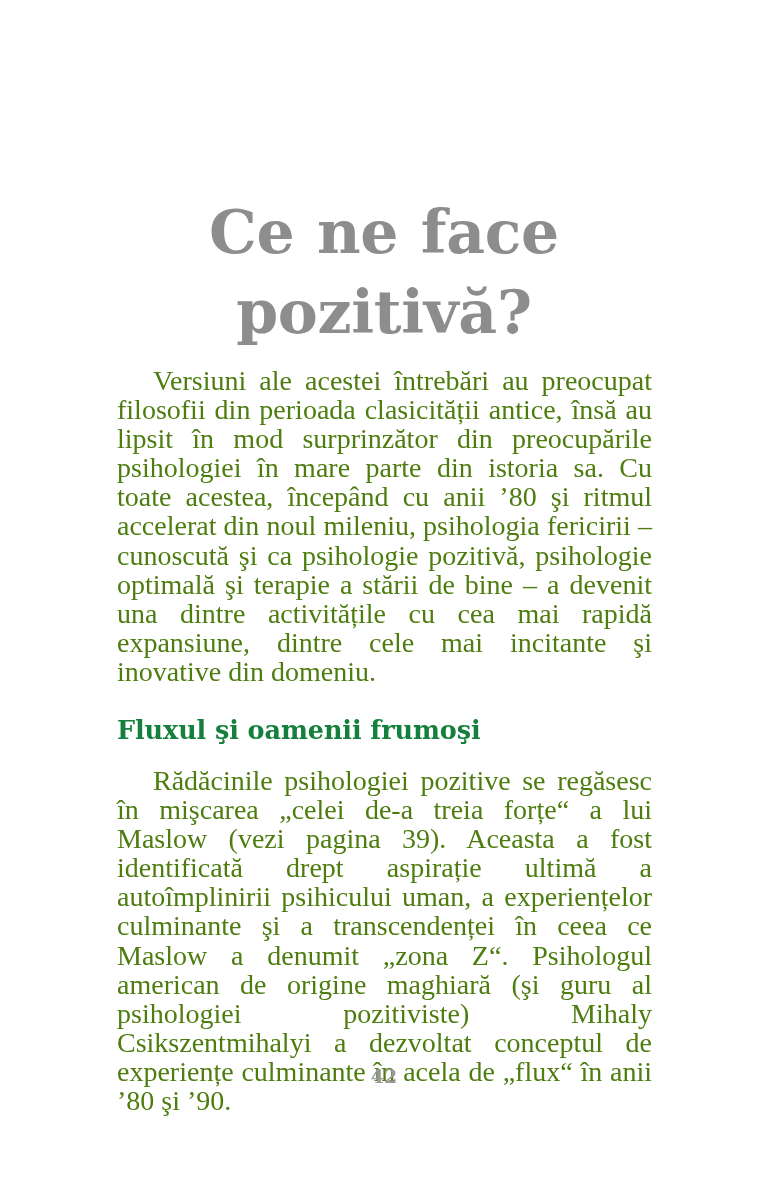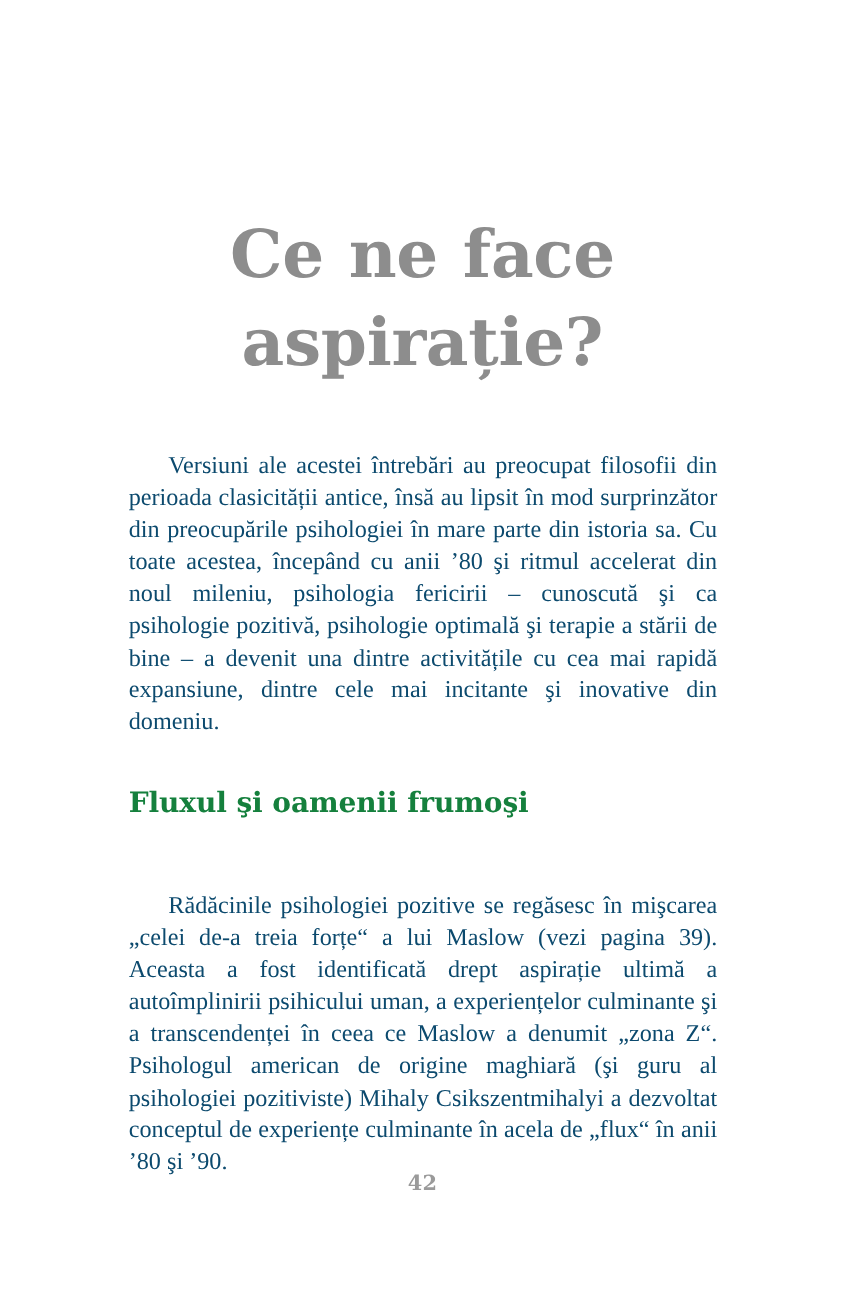--- a/index.html
+++ b/index.html
@@ -53,27 +53,26 @@
   .chapter-title .tline {
     display: block;
     white-space: nowrap;
   }
 
   
   .body-text {
     position: absolute;
     left: 0;
     width: 535px;
-    color: #0c4a6e;
-    font-size: 22px;
+    color: #4d7c0f;
+    font-size: 28px;
     line-height: 29.1px;
     text-align: justify;
     text-justify: inter-word;
     hyphens: none;
-    margin-top: 42px;
     -webkit-hyphens: none;
   }
   .body-text.p1 { top: 366px; }
   .body-text.p2 { top: 766px; }
 
   .body-text p {
     margin: 0;
     text-indent: 36px;
   }
   
@@ -109,21 +108,21 @@
 </style>
 </head>
 <body>
 
 <div class="page">
 
   <div class="content">
 
     <h1 class="chapter-title">
       <span class="tline">Ce ne face</span>
-      <span class="tline">aspirație?</span>
+      <span class="tline">pozitivă?</span>
     </h1>
 
     <div class="body-text p1">
       <p>Versiuni ale acestei întrebări au preocupat filosofii din perioada clasicității antice, însă au lipsit în mod surprinzător din preocupările psihologiei în mare parte din istoria sa. Cu toate acestea, începând cu anii ’80 şi ritmul accelerat din noul mileniu, psihologia fericirii – cunoscută şi ca psihologie pozitivă, psihologie optimală şi terapie a stării de bine – a devenit una dintre activitățile cu cea mai rapidă expansiune, dintre cele mai incitante şi inovative din domeniu.</p>
     </div>
 
     <h2 class="section-heading">Fluxul şi oamenii frumoşi</h2>
 
     <div class="body-text p2">
       <p>Rădăcinile psihologiei pozitive se regăsesc în mişcarea „celei de-a treia forțe“ a lui Maslow (vezi pagina 39). Aceasta a fost identificată drept aspirație ultimă a autoîmplinirii psihicului uman, a experiențelor culminante şi a transcendenței în ceea ce Maslow a denumit „zona Z“. Psihologul american de origine maghiară (şi guru al psihologiei pozitiviste) Mihaly Csikszentmihalyi a dezvoltat conceptul de experiențe culminante în acela de „flux“ în anii ’80 şi ’90.</p>

